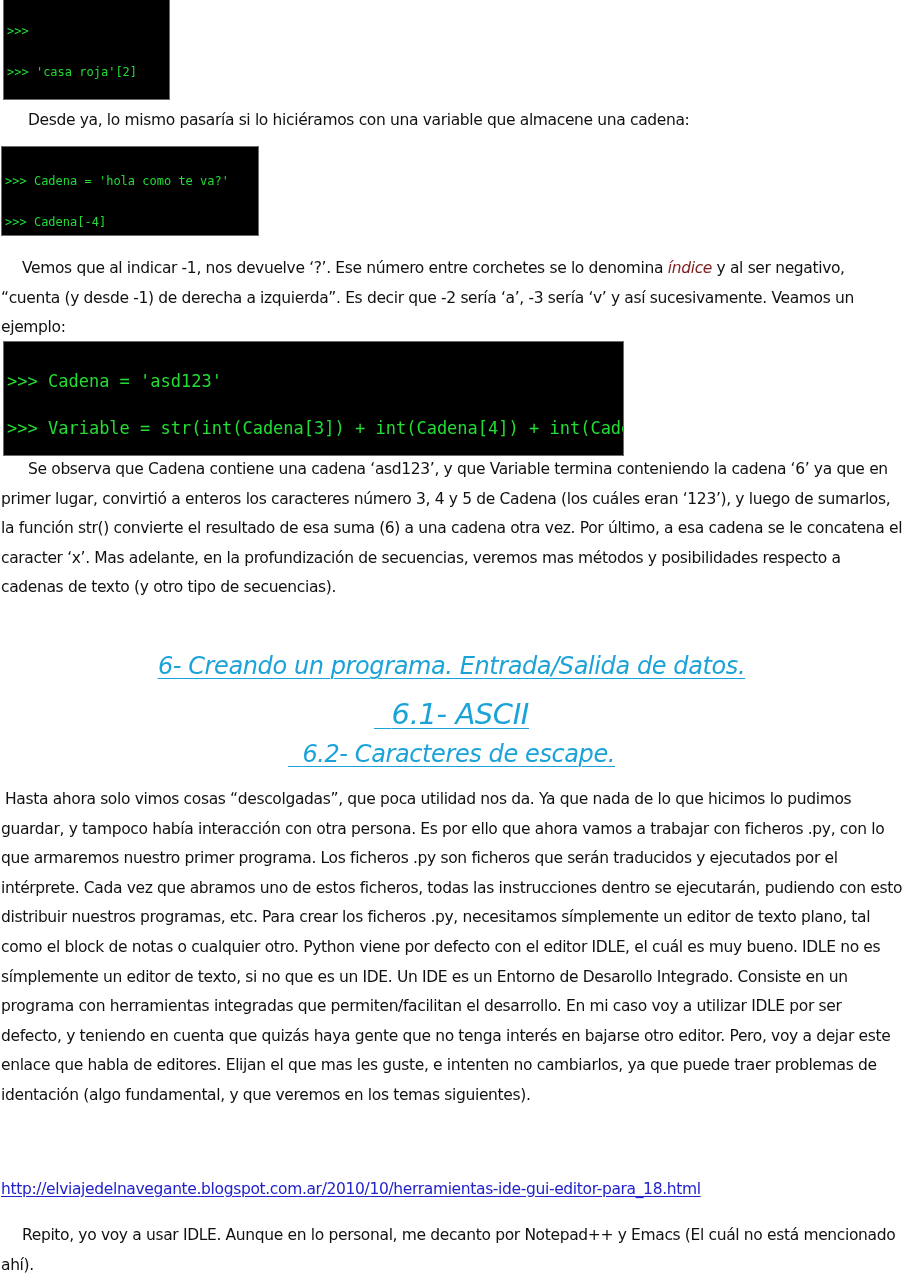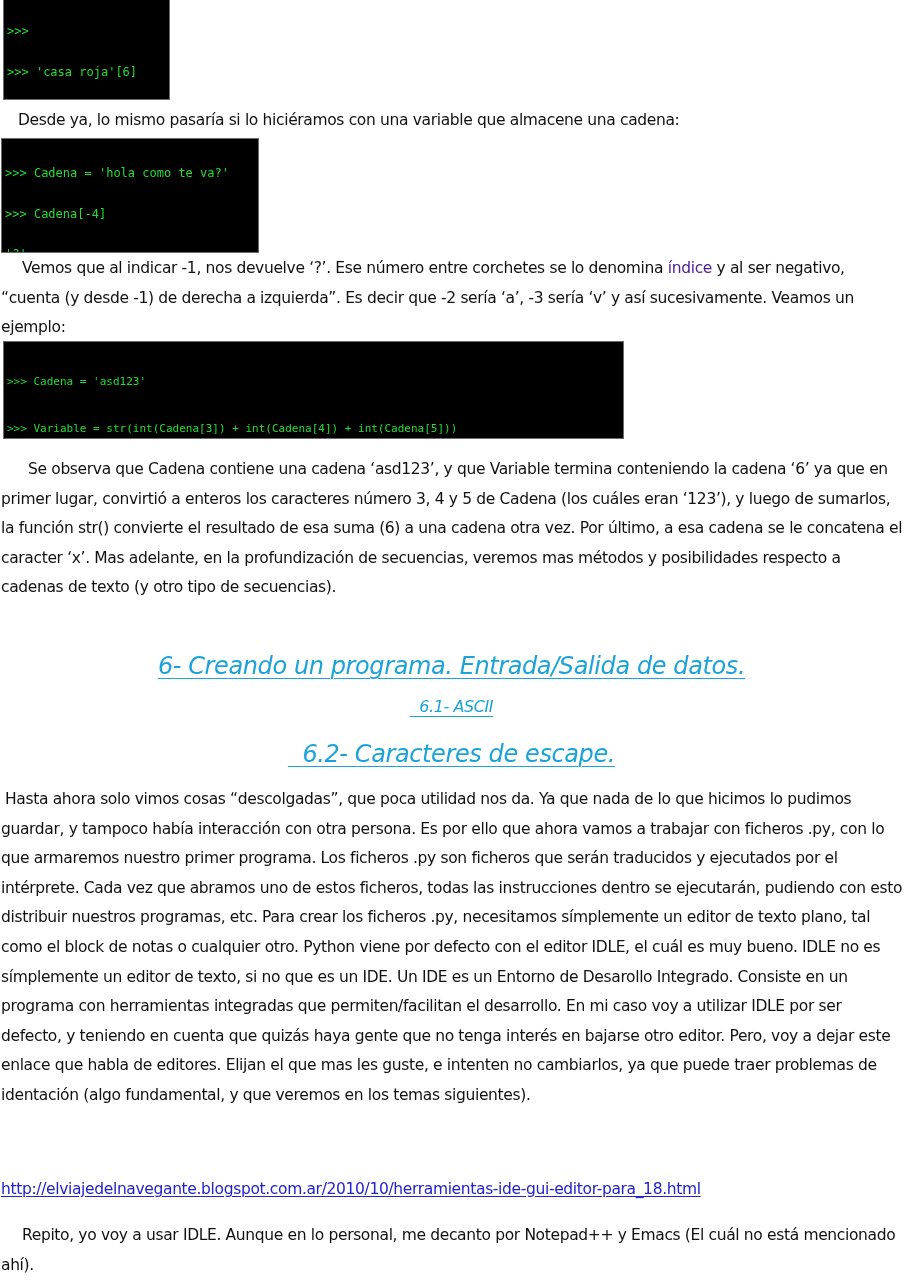--- a/index.html
+++ b/index.html
@@ -17,69 +17,69 @@
     padding: 1px 3px; box-sizing: border-box;
     white-space: pre; overflow: hidden;
   }
   .term .ln { display: block; }
   .term .out { color: #22dd33; }
   .para {
     position: absolute; left: 1px; width: 903px;
     font-size: 15.5px; line-height: 29.6px; letter-spacing: -0.35px;
     font-family: "DejaVu Sans", sans-serif;
   }
-  .para .hl { color: #4c1d95; }
+  .para .hl { color: #7f1d1d; font-style: italic; }
   .heading {
     position: absolute; left: 0; width: 903px; text-align: center;
     font-family: "DejaVu Sans", sans-serif; font-style: italic;
     color: #1ba3d9; text-decoration: underline; text-decoration-thickness: 1px;
     text-underline-offset: 4px;
   }
   .h1 { top: 652px; font-size: 24px; letter-spacing: -0.4px; }
-  .h2 { top: 697px; font-size: 16px; letter-spacing: -0.4px; }
+  .h2 { top: 697px; font-size: 29px; letter-spacing: -0.4px; }
   .h3 { top: 740px; font-size: 24px; letter-spacing: -0.4px; }
   .link {
     color: #2222cc; text-decoration: underline; text-underline-offset: 2px;
     font-size: 15.5px; letter-spacing: -0.35px; margin-top: 8px;
   }
 </style>
 </head>
 <body>
 
 <div class="term" style="left:3px; top:-4px; width:167px; height:104px;">
   <span class="ln">&gt;&gt;&gt; </span>
-  <span class="ln"><span>&gt;&gt;&gt; </span><span>'casa roja'[6]</span></span>
+  <span class="ln"><span>&gt;&gt;&gt; </span><span>'casa roja'[2]</span></span>
   
   
   
   
   
   
 </div>
 
-<div class="para" style="top:106px; padding-left:17px; box-sizing:border-box;">
+<div class="para" style="top:106px; padding-left:27px; box-sizing:border-box;">
   <span>Desde ya, lo mismo pasaría si lo hiciéramos con una variable que almacene una cadena:</span>
 </div>
 
-<div class="term" style="left:1px; top:138px; width:258px; height:115px;">
+<div class="term" style="left:1px; top:146px; width:258px; height:90px;">
   <span class="ln"><span>&gt;&gt;&gt; </span><span>Cadena = 'hola como te va?'</span></span>
   <span class="ln"><span>&gt;&gt;&gt; </span><span>Cadena[-4]</span></span>
   <span class="ln out">'?'</span>
   
   
   
   
   
 </div>
 
 <div class="para" style="top:254px; text-indent:21px;">
   <span>Vemos que al indicar -1, nos devuelve ‘?’. Ese número entre corchetes se lo denomina </span><span class="hl">índice</span><span> y al ser negativo, “cuenta (y desde -1) de derecha a izquierda”. Es decir que -2 sería ‘a’, -3 sería ‘v’ y así sucesivamente. Veamos un ejemplo:</span>
 </div>
 
-<div class="term" style="left:3px; top:341px; width:621px; height:98px; font-size:11px; line-height:15.5px;">
+<div class="term" style="left:3px; top:341px; width:621px; height:115px; font-size:17px; line-height:15.5px;">
   <span class="ln"><span>&gt;&gt;&gt; </span><span>Cadena = 'asd123'</span></span>
   <span class="ln"><span>&gt;&gt;&gt; </span><span>Variable = str(int(Cadena[3]) + int(Cadena[4]) + int(Cadena[5]))</span></span>
   
   
   
   
   
 </div>
 
 <div class="para" style="top:455px; text-indent:27px;">

